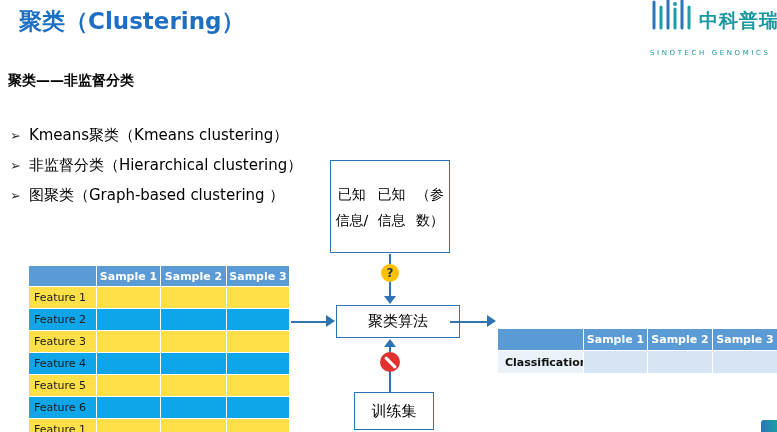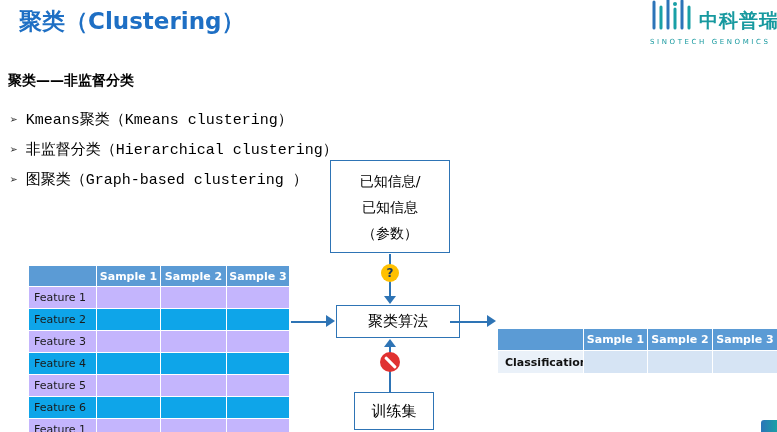--- a/index.html
+++ b/index.html
@@ -7,47 +7,47 @@
   body { font-family:"DejaVu Sans","Liberation Sans",sans-serif; background:#fff; }
   .slide { position:relative; width:777px; height:432px; background:#fff; overflow:hidden; }
 
   .page-title { position:absolute; left:19px; top:6px; font-size:23px; font-weight:bold; color:#1E6FC4; }
   .subtitle  { position:absolute; left:8px; top:72px; font-size:14px; font-weight:bold; color:#000; }
 
   
   .logo { position:absolute; left:650px; top:0; width:127px; }
   .logo-top { display:flex; align-items:flex-end; gap:5px; }
   .logo-name { font-size:19px; font-weight:bold; color:#17999F; letter-spacing:1px; white-space:nowrap; }
-  .logo-sub { font-size:7px; letter-spacing:2.6px; color:#17999F; margin-top:4px; white-space:nowrap; }
-
-  
-  .bullets { position:absolute; left:10px; top:106px; list-style:none;font-family:Liberation Mono, monospace; }
+  .logo-sub { font-size:7px; letter-spacing:2.6px; color:#17999F; margin-top:15px; white-space:nowrap; }
+
+  
+  .bullets { position:absolute; left:10px; top:120px; list-style:none; }
   .bullets li { height:30px; line-height:30px; font-size:15px; color:#000; }
   .bullets .marker { color:#333; margin-right:8px; font-size:13px; }
 
   
   table { border-collapse:collapse; table-layout:fixed;margin-top:32px; }
   td,th { border:1px solid #fff; overflow:hidden; white-space:nowrap; }
   th { background:#5B9BD5; color:#fff; font-size:11px; font-weight:bold; text-align:center; }
 
   .feature-table { position:absolute; left:28px; top:233px; width:261px; }
   .feature-table th { height:21px; }
   .feature-table td { height:22px; font-size:11px; color:#1a1a1a; padding-left:5px; }
-  .feature-table tr.odd td  { background:#c4b5fd; }
+  .feature-table tr.odd td  { background:#fde047; }
   .feature-table tr.even td { background:#0ea5e9; }
 
   .result-table { position:absolute; left:497px; top:296px; width:280px; }
   .result-table th { height:22px; }
   .result-table td { height:23px; font-size:11px; }
   .result-table td.rowlabel { background:#EAF1F9; font-weight:bold; padding-left:7px; color:#111; }
   .result-table td.cell { background:#D6E4F4; }
 
   
   .dbox { position:absolute; background:#fff; border:1.5px solid #2E74B5; color:#000;
-          display:flex; flex-direction:column; align-items:center; justify-content:center; text-align:center; }
+          display:flex; flex-direction:row; align-items:center; justify-content:center; text-align:center; }
   .box-top { left:330px; top:160px; width:120px; height:93px; font-size:14px; line-height:26px; }
   .box-mid { left:336px; top:305px; width:124px; height:33px; font-size:15px; }
   .box-bottom { left:354px; top:392px; width:80px; height:38px; font-size:15px; }
 
   
   .vline { position:absolute; width:2px; background:#2E74B5; }
   .hline { position:absolute; height:2px; background:#2E74B5; }
   .head-down { position:absolute; width:0; height:0; border-left:6px solid transparent; border-right:6px solid transparent; border-top:8px solid #2E74B5; }
   .head-up   { position:absolute; width:0; height:0; border-left:6px solid transparent; border-right:6px solid transparent; border-bottom:8px solid #2E74B5; }
   .head-right{ position:absolute; width:0; height:0; border-top:6px solid transparent; border-bottom:6px solid transparent; border-left:9px solid #2E74B5; }

